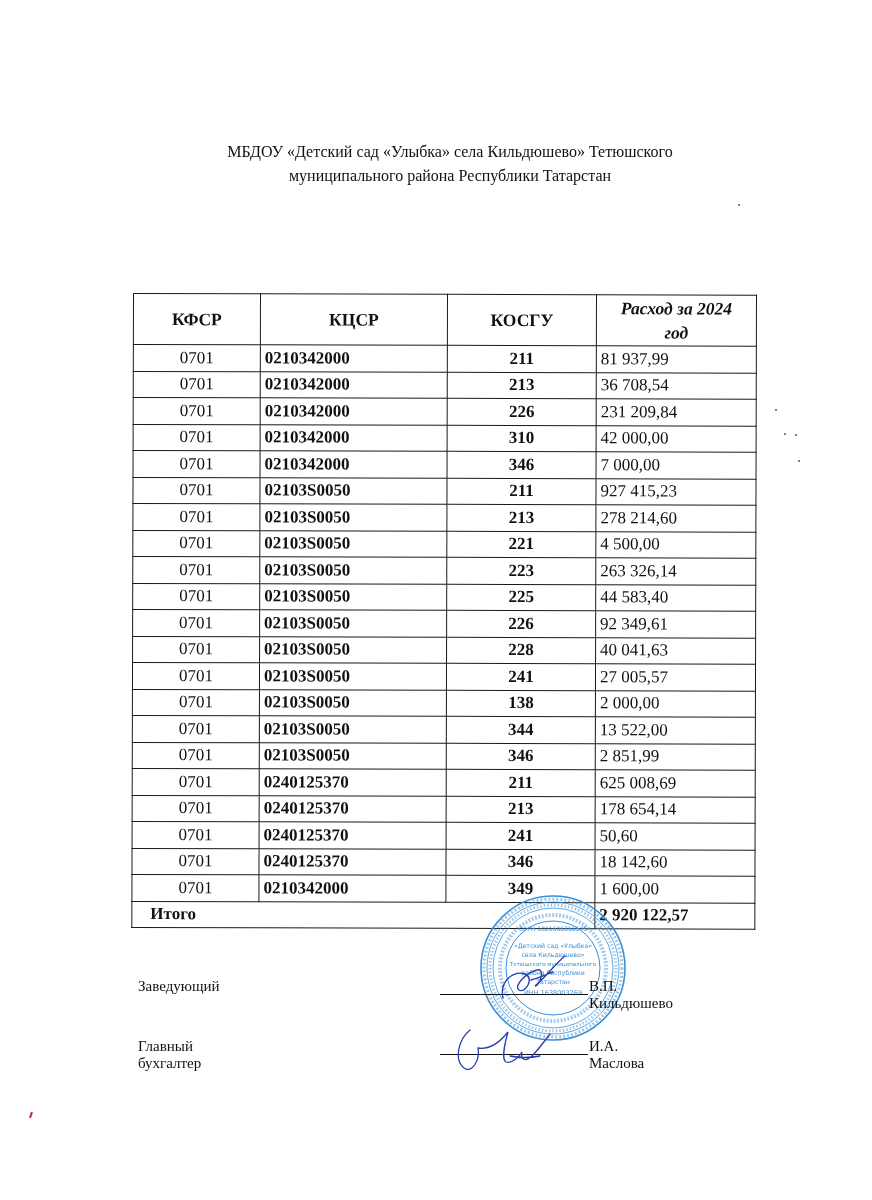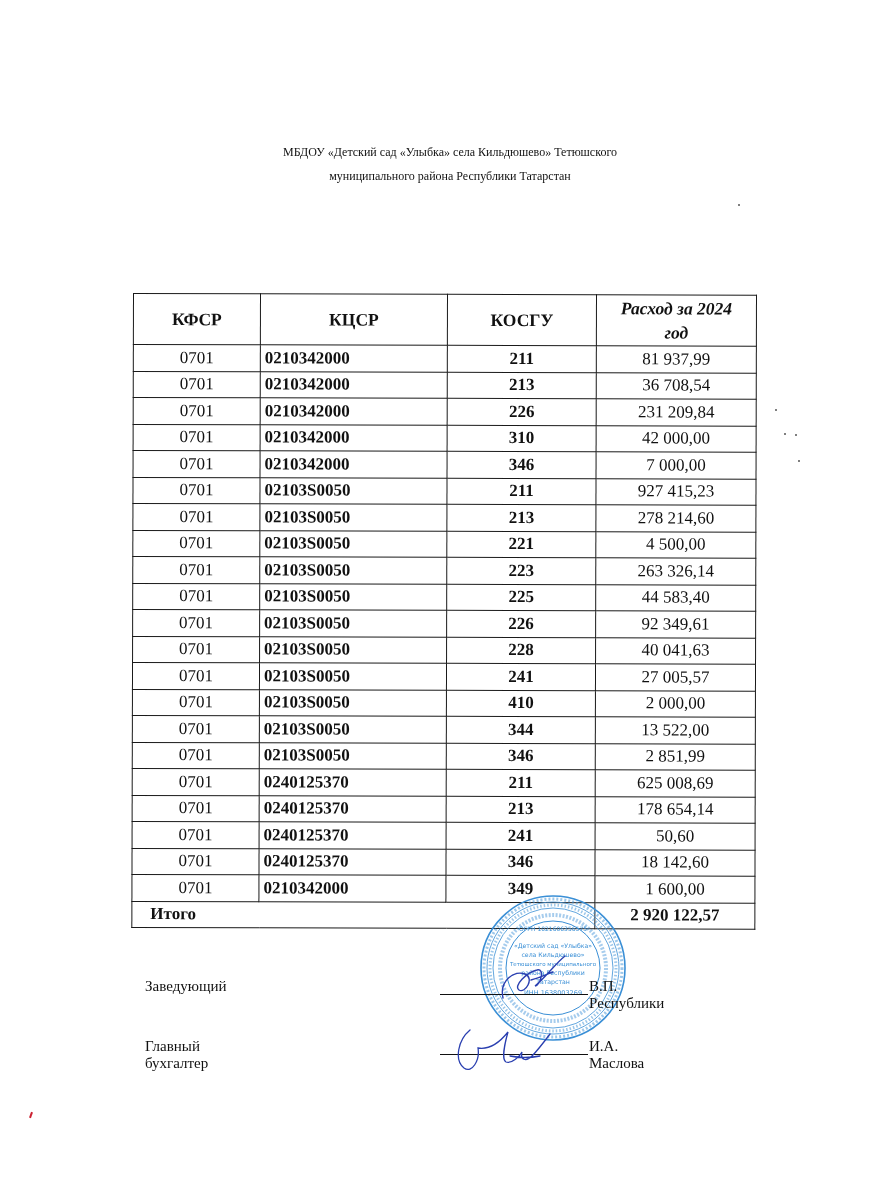--- a/index.html
+++ b/index.html
@@ -8,21 +8,21 @@
       background: #ffffff;
       position: relative;
       overflow: hidden;
       font-family: "Liberation Serif", "DejaVu Serif", serif;
       color: #111111;
     }
     .title {
       position: absolute;
       left: 100px; top: 140px; width: 700px;
       text-align: center;
-      font-size: 12px;
+      font-size: 16px;
       line-height: 24px;
     }
     .title div { white-space: nowrap; }
 
     table.report {
       position: absolute;
       left: 133px; top: 293px;
       width: 624px;
       border-collapse: collapse;
       font-size: 17px;
@@ -38,26 +38,26 @@
     table.report th {
       font-weight: bold;
       font-size: 17.5px;
       height: 50px;
       text-align: center;
     }
     table.report th.amount { line-height: 24px; padding: 0 18px; font-style: italic; }
     td.c1 { width: 118px; text-align: center; font-family: Liberation Serif, serif; }
     td.c2 { width: 178px; text-align: left; font-weight: bold; }
     td.c3 { width: 140px; text-align: center; font-weight: bold; }
-    td.c4 { text-align: center; padding-right: 2px; }
+    td.c4 { text-align: left; padding-right: 2px; }
     tr.total td { font-weight: bold; height: 25px; }
     tr.total td.label { padding-left: 18px; text-align: left; }
 
     .sig-row { position: absolute; font-size: 15px; }
-    .sig-role { position: absolute; left: 145px; }
+    .sig-role { position: absolute; left: 138px; }
     .sig-line {
       position: absolute; left: 440px; width: 148px;
       border-bottom: 1.2px solid #111;
     }
     .sig-name { position: absolute; left: 589px; }
 
     .stamp {
       position: absolute; left: 478px; top: 893px;
       width: 150px; height: 150px;
     }
@@ -157,21 +157,21 @@
       </tr>
       <tr>
         <td class="c1">0701</td>
         <td class="c2">02103S0050</td>
         <td class="c3">241</td>
         <td class="c4">27 005,57</td>
       </tr>
       <tr>
         <td class="c1">0701</td>
         <td class="c2">02103S0050</td>
-        <td class="c3">410</td>
+        <td class="c3">138</td>
         <td class="c4">2 000,00</td>
       </tr>
       <tr>
         <td class="c1">0701</td>
         <td class="c2">02103S0050</td>
         <td class="c3">344</td>
         <td class="c4">13 522,00</td>
       </tr>
       <tr>
         <td class="c1">0701</td>
@@ -233,21 +233,21 @@
     <text x="75" y="82">района Республики</text>
     <text x="75" y="91">Татарстан</text>
     <text x="75" y="102" font-size="6.5">ИНН 1638003269</text>
     <text x="75" y="38" font-size="6">ОГРН 1021606356575</text>
   </g>
 </svg>
 
 <div class="sig-row" style="top:978px;">
   <span class="sig-role">Заведующий</span>
   <span class="sig-line" style="top:16px;"></span>
-  <span class="sig-name">В.П. Республики</span>
+  <span class="sig-name">В.П. Кильдюшево</span>
 </div>
 
 <div class="sig-row" style="top:1038px;">
   <span class="sig-role">Главный бухгалтер</span>
   <span class="sig-line" style="top:16px;"></span>
   <span class="sig-name">И.А. Маслова</span>
 </div>
 
 <svg class="signature" style="left:495px; top:950px;" width="90" height="60" viewBox="0 0 90 60">
   <path d="M8 48 C 4 30, 20 20, 30 24 C 40 28, 30 44, 24 40 C 18 36, 32 22, 42 20 C 50 18, 46 34, 40 36 C 50 28, 60 14, 70 6 M36 30 C 44 28, 52 24, 58 22" fill="none" stroke="#2a3fb0" stroke-width="1.4" stroke-linecap="round"></path>

